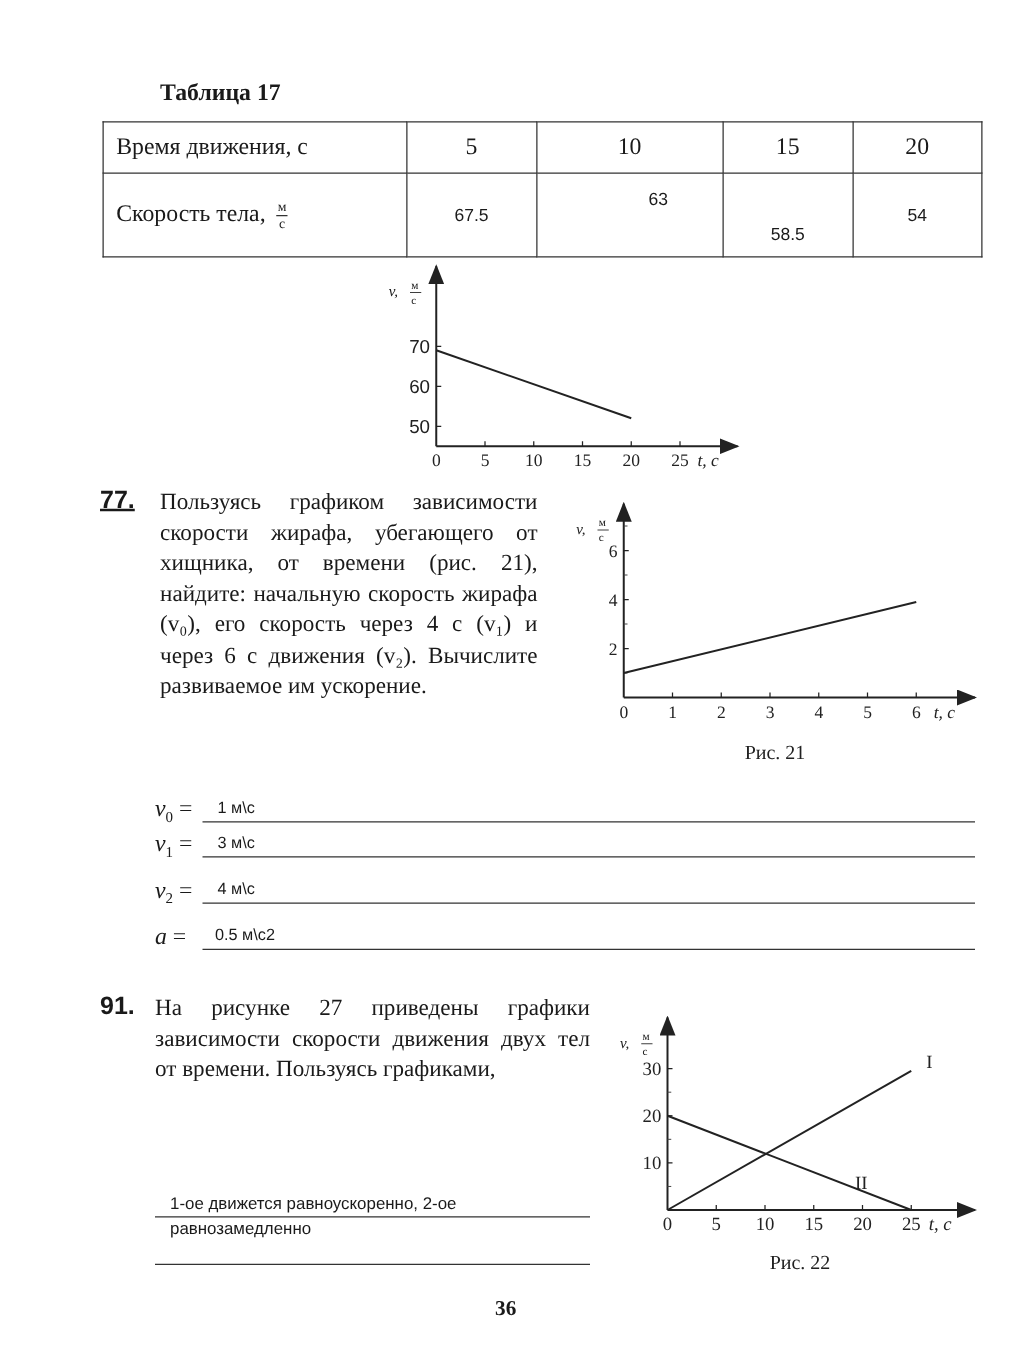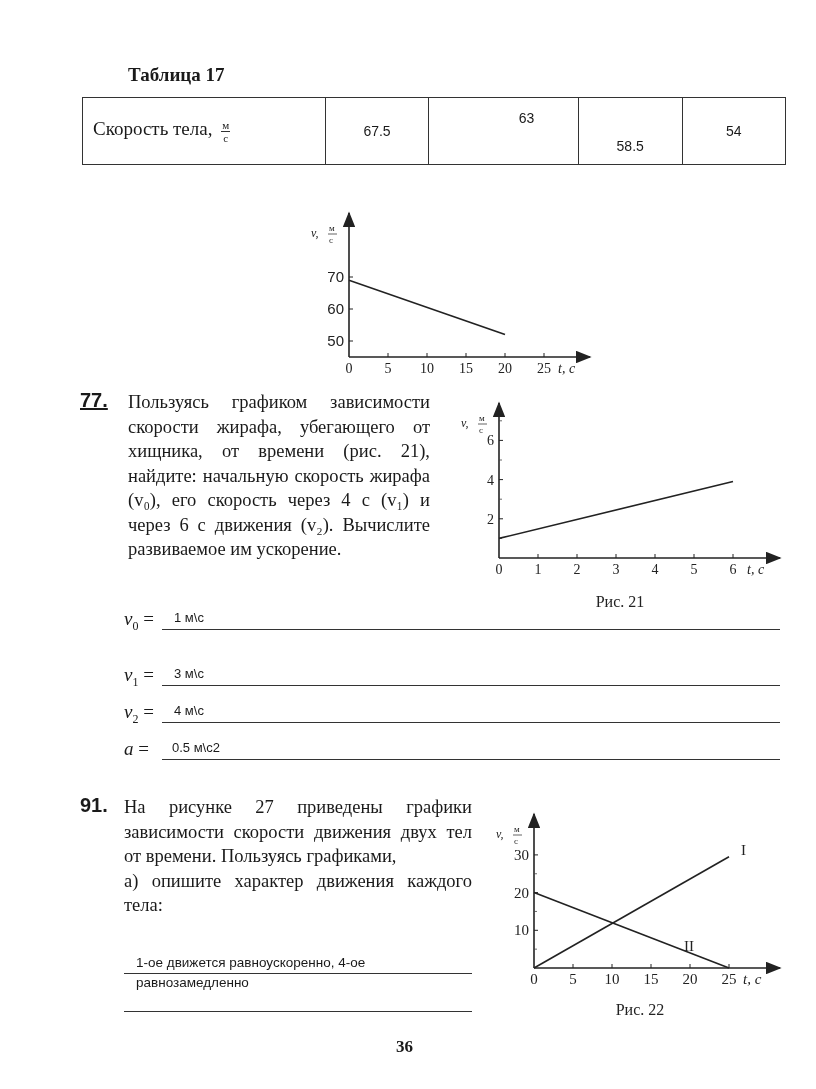--- a/index.html
+++ b/index.html
@@ -39,20 +39,27 @@
   .hw-text { position: absolute; font-family: "Liberation Sans", "DejaVu Sans", sans-serif; font-size: 13.5px; }
 
   #page-number { left: 396px; top: 1037px; font-size: 17px; font-weight: bold; }
 </style>
 </head>
 <body>
 
 <div id="table-title" class="abs serif">Таблица 17</div>
 <table id="data-table" class="abs serif">
   <tbody>
+      <tr>
+    <td class="lbl">Время движения, с</td>
+    <td class="val">5</td>
+    <td class="val">10</td>
+    <td class="val">15</td>
+    <td class="val">20</td>
+  </tr>
   <tr class="r2">
     <td class="lbl">
       <span>Скорость тела,</span>
       <span class="frac">
         <span class="num">м</span>
         <span class="den">с</span>
       </span>
     </td>
     <td class="val hand">67.5</td>
     <td class="val hand" style="vertical-align: top; padding-top: 12px; padding-left: 46px;">63</td>
@@ -131,21 +138,21 @@
     <line x1="49" y1="45.39999999999999" x2="53" y2="45.39999999999999" stroke="#222" stroke-width="1"></line>
     <text x="44" y="50.39999999999999" font-size="14" text-anchor="end">6</text>
     <line x1="49" y1="143.4" x2="52" y2="143.4" stroke="#444" stroke-width="0.8"></line>
     <line x1="49" y1="104.19999999999999" x2="52" y2="104.19999999999999" stroke="#444" stroke-width="0.8"></line>
     <line x1="49" y1="65" x2="52" y2="65" stroke="#444" stroke-width="0.8"></line>
     <line x1="49" y1="25.799999999999983" x2="52" y2="25.799999999999983" stroke="#444" stroke-width="0.8"></line>
     <polyline points="49,143.4 283,86.56" fill="none" stroke="#222" stroke-width="1.6"></polyline>
     <text x="170" y="212" font-size="16" text-anchor="middle">Рис. 21</text>
   </svg>
 
-<div class="answer-row" style="top:600px;text-align:right;">
+<div class="answer-row" style="top:628px;text-align:right;">
   <span class="var serif"><span>v</span><sub>0</sub><span style="font-style:normal"> =</span></span>
   <span class="line"></span>
   <span class="ans">1 м\с</span>
 </div>
 <div class="answer-row" style="top:656px;">
   <span class="var serif"><span>v</span><sub>1</sub><span style="font-style:normal"> =</span></span>
   <span class="line"></span>
   <span class="ans">3 м\с</span>
 </div>
 <div class="answer-row" style="top:693px;">
@@ -155,24 +162,23 @@
 </div>
 <div class="answer-row" style="top:730px;">
   <span class="var serif"><span>a</span><sub></sub><span style="font-style:normal"> =</span></span>
   <span class="line"></span>
   <span class="ans" style="left:48px;margin-top:28px;">0.5 м\с2</span>
 </div>
 
 <div id="task78-num" class="abs task-num">91.</div>
 <div id="task78-text" class="abs serif">
   <div class="task-text">На рисунке 27 приведены графики зависимости скорости движения двух тел от времени. Пользуясь графиками,</div>
-  <div class="task-text">а) опишите характер движения каждого тела:</div>
-</div>
-
-<div class="hw-text" style="left:136px; top:955px;">1-ое движется равноускоренно, 4-ое</div>
+</div>
+
+<div class="hw-text" style="left:136px; top:955px;">1-ое движется равноускоренно, 2-ое</div>
 <div class="hw-line" style="left:124px; top:973px; width:348px;"></div>
 <div class="hw-text" style="left:136px; top:975px;">равнозамедленно</div>
 <div class="hw-line" style="left:124px; top:1011px; width:348px;"></div>
 
 <svg class="abs" id="g2" style="left:480px; top:800px;" width="310" height="230">
     <defs>
       <marker id="arr-fig22" markerWidth="10" markerHeight="8" refX="9" refY="4" orient="auto">
         <path d="M0,0 L10,4 L0,8 z" fill="#222"></path>
       </marker>
     </defs>

